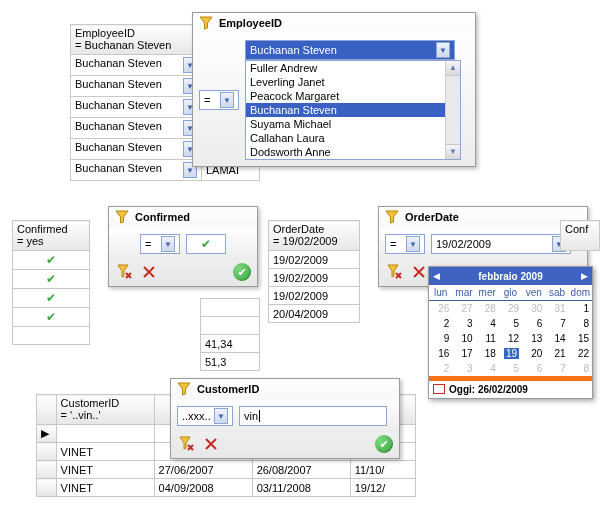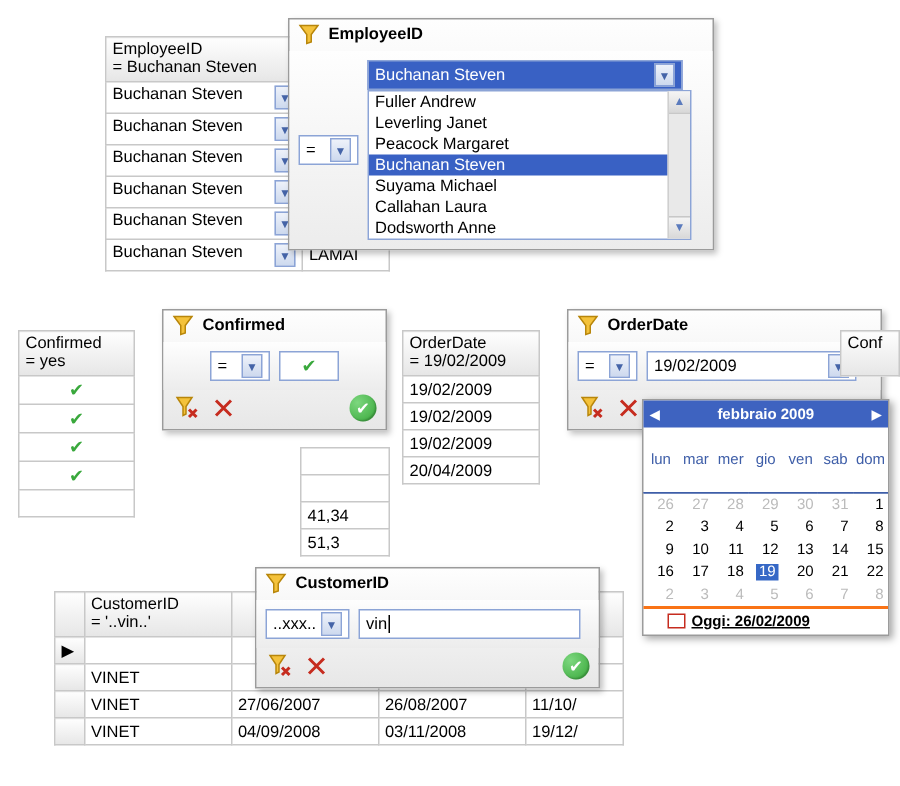--- a/index.html
+++ b/index.html
@@ -152,42 +152,41 @@
   }
   .cal-hdr .nav {
     color: #fff;
     font-size: 9px;
     cursor: pointer;
   }
   .cal-grid { width: 100%; border-collapse: collapse; }
   .cal-grid th {
     color: #3e5ea8;
     font-weight: normal;
-    padding: 16px 0;
+    padding: 2px 0;
     width: 14.28%;
     border-bottom: 1px solid #3e5ea8;
   }
   .cal-grid td {
     text-align: right;
     padding: 1px 3px;
     height: 15px;
   }
   .cal-grid td.other { color: #bbb; }
   .cal-grid td.today span {
     background: #3668c6; color: #fff;
     padding: 0 2px;
   }
   .cal-grid td.selday span { border: 1px solid #c62c1f; padding: 0 2px; }
   .cal-footer {
-    border-top: 2px solid #f97316;
-    padding: 3px 16px;
+    border-top: 5px solid #f97316;
+    padding: 3px 4px;
     display: flex;
     align-items: center;
     gap: 4px;
-    text-decoration: underline;
   }
   .cal-footer .today-box {
     width: 12px; height: 10px; border: 1px solid #c62c1f;
   }
   .funnel { flex: 0 0 auto; }
 </style>
 </head>
 <body>
 
 <table class="grid" style="left:70px; top:24px; width:190px;">

